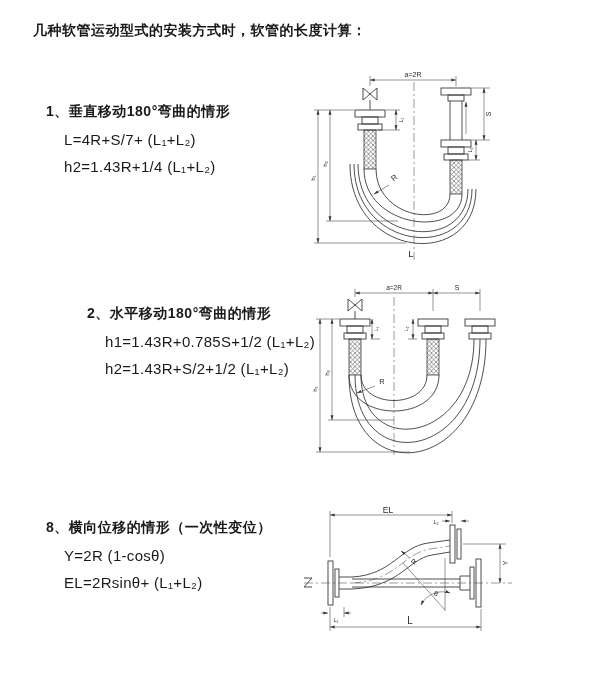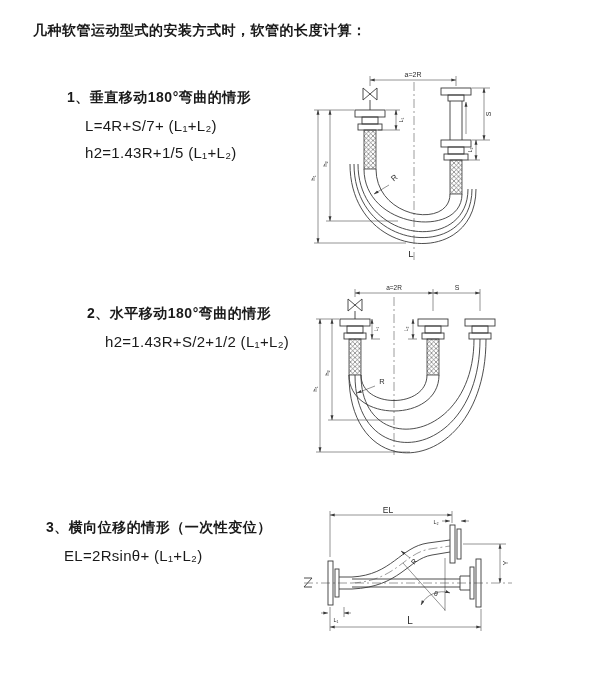--- a/index.html
+++ b/index.html
@@ -2,21 +2,21 @@
 <html><head>
 <meta charset="utf-8">
 <style>
   html,body{margin:0;padding:0;background:#ffffff;}
   .page{
     position:relative;width:555px;height:675px;background:#fff;
     font-family:"Liberation Sans","DejaVu Sans",sans-serif;color:#1a1a1a;overflow:hidden;
   }
   .title{position:absolute;left:33px;top:22px;font-size:14px;font-weight:700;letter-spacing:.5px;margin:0;}
   .section{position:absolute;left:46px;width:270px;}
-  .sec1{top:89px;margin-left:21px;} .sec2{top:305px;margin-left:41px;} .sec3{top:519px;}
+  .sec1{top:103px;} .sec2{top:305px;margin-left:41px;} .sec3{top:519px;}
   .sec-heading{font-size:14px;font-weight:700;letter-spacing:.5px;margin:0 0 10px 0;}
   .formula{font-size:15px;letter-spacing:.3px;margin:0 0 9px 18px;line-height:18px;white-space:nowrap;}
   .diagram{position:absolute;}
   .d1{left:310px;top:64px;}
   .d2{left:310px;top:281px;}
   .d3{left:300px;top:503px;}
   svg{display:block;}
   svg .ln{stroke:#3a3a3a;stroke-width:.9;fill:none;}
   svg .dim{stroke:#3a3a3a;stroke-width:.55;fill:none;}
   svg .cl{stroke:#4a4a4a;stroke-width:.55;fill:none;stroke-dasharray:9 3 2 3;}
@@ -26,30 +26,32 @@
 </head>
 <body>
 
 <div class="page">
 
   <h1 class="title">几种软管运动型式的安装方式时，软管的长度计算：</h1>
 
   <div class="section sec1">
     <div class="sec-heading">1、垂直移动180°弯曲的情形</div>
     <div class="formula">L=4R+S/7+ (L₁+L₂)</div>
-    <div class="formula">h2=1.43R+1/5 (L₁+L₂)</div>
+    <div class="formula">h2=1.43R+1/4 (L₁+L₂)</div>
   </div>
 
   <div class="section sec2">
     <div class="sec-heading">2、水平移动180°弯曲的情形</div>
+    <div class="formula">h1=1.43R+0.785S+1/2 (L₁+L₂)</div>
     <div class="formula">h2=1.43R+S/2+1/2 (L₁+L₂)</div>
   </div>
 
   <div class="section sec3">
-    <div class="sec-heading">3、横向位移的情形（一次性变位）</div>
+    <div class="sec-heading">8、横向位移的情形（一次性变位）</div>
+    <div class="formula">Y=2R (1-cosθ)</div>
     <div class="formula">EL=2Rsinθ+ (L₁+L₂)</div>
   </div>
 
   <svg class="diagram d1" width="285" height="200" viewBox="0 0 285 200">
     <defs>
       <marker id="a1" viewBox="0 0 10 10" refX="9.5" refY="5" markerWidth="9" markerHeight="9" orient="auto-start-reverse">
         <path d="M0,2 L10,5 L0,8 z" fill="#3a3a3a"></path>
       </marker>
       <pattern id="hp1" width="4.5" height="4.5" patternUnits="userSpaceOnUse">
         <path d="M0,0 L4.5,4.5 M4.5,0 L0,4.5" stroke="#5a5a5a" stroke-width=".6"></path>

